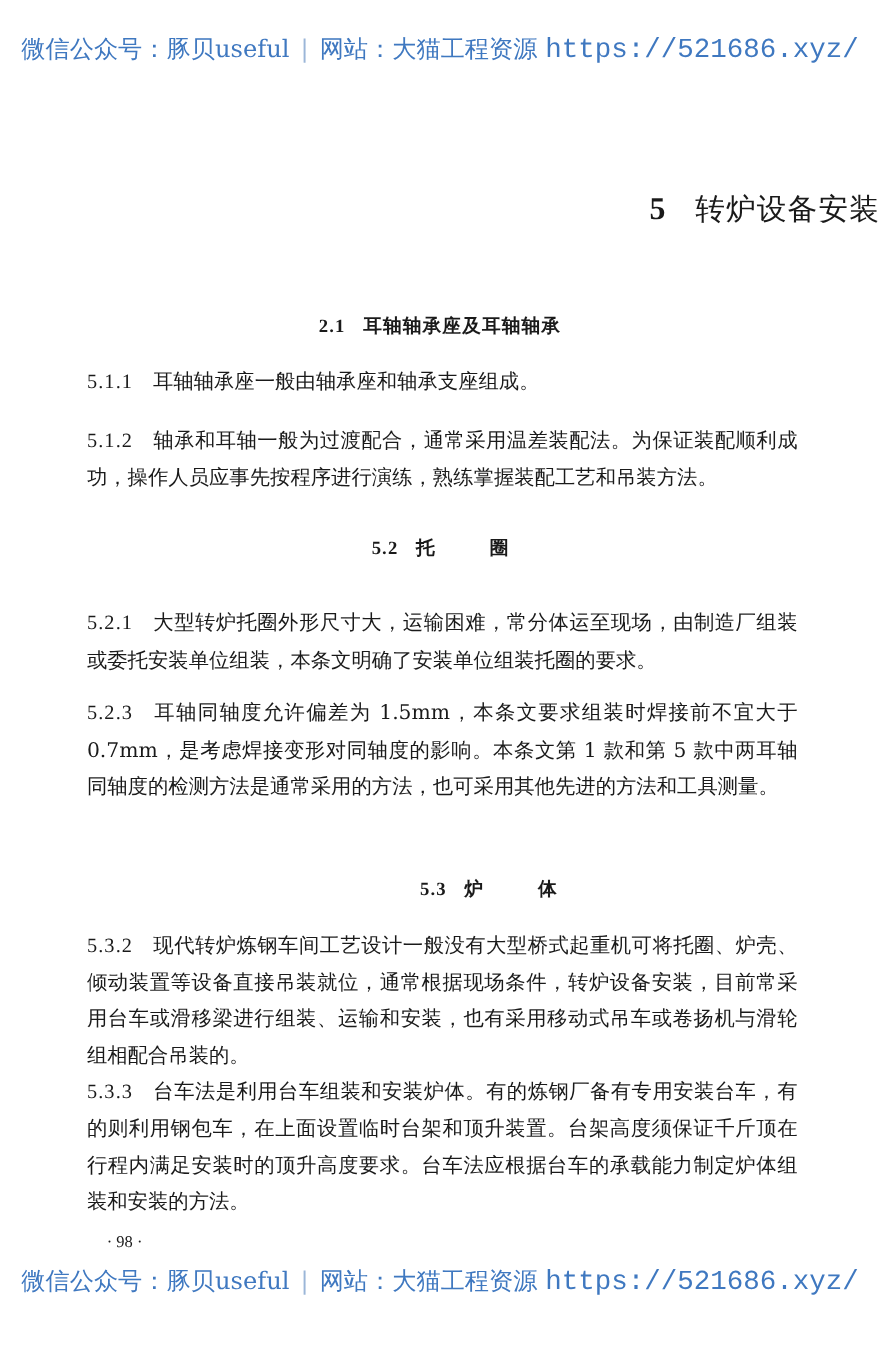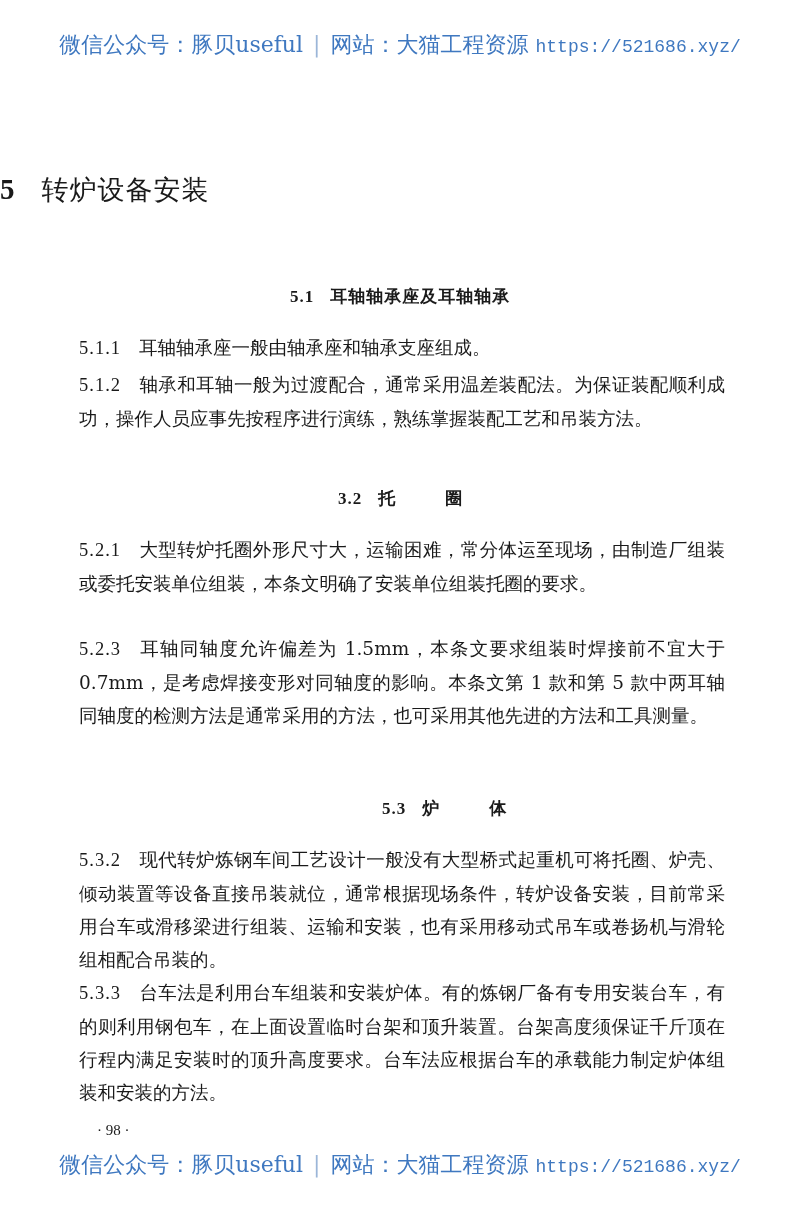--- a/index.html
+++ b/index.html
@@ -8,26 +8,26 @@
     font-family: "DejaVu Serif", "Liberation Serif", serif;
     color: #1a1a1a;
   }
   .watermark {
     position: absolute; left: 0; width: 800px; text-align: center;
     color: #3f78c0; font-size: 22px; letter-spacing: 0px;
     font-family: "DejaVu Serif", "Liberation Serif", serif;
     white-space: nowrap;
   }
   .watermark .sep { color: #9bb6d8; margin: 0 10px; }
-  .watermark .url { font-family: "Liberation Mono", "DejaVu Sans Mono", monospace; font-size: 18px; }
+  .watermark .url { font-family: "Liberation Mono", "DejaVu Sans Mono", monospace; font-size: 25px; }
   #wm-top { top: 30px; }
   #wm-bottom { top: 1150px; }
 
   .chapter-title {
-    position: absolute; top: 172px; left: 0; width: 800px; text-align: left;
+    position: absolute; top: 172px; left: 0; width: 800px; text-align: right;
     font-size: 27px; font-weight: normal; letter-spacing: 1px;
   }
   .chapter-title .num { font-weight: bold; margin-right: 26px; font-family: "Liberation Serif", serif; font-size: 29px; }
 
   .section-title {
     position: absolute; left: 0; width: 800px; text-align: center;
     font-size: 17px; font-weight: bold; letter-spacing: 1px;
   }
   .section-title .num { font-family: "Liberation Serif", serif; margin-right: 16px; }
   .section-title .spaced { letter-spacing: 50px; margin-right: -50px; font-family: Liberation Mono, monospace; }
@@ -49,36 +49,36 @@
 
 <div class="watermark" id="wm-top">
   <span>微信公众号：豚贝useful</span><span class="sep">|</span><span>网站：大猫工程资源</span> <span class="url">https://521686.xyz/</span>
 </div>
 
 <div class="chapter-title">
   <span class="num">5</span><span>转炉设备安装</span>
 </div>
 
 <div class="section-title" style="top:285px;">
-  <span class="num">5.1</span><span>耳轴轴承座及耳轴轴承</span>
+  <span class="num">2.1</span><span>耳轴轴承座及耳轴轴承</span>
 </div>
 
 <div class="clause" style="top:331px;">
   <span class="cnum">5.1.1</span><span>耳轴轴承座一般由轴承座和轴承支座组成。</span>
 </div>
 
-<div class="clause" style="top:368px;">
+<div class="clause" style="top:384px;">
   <span class="cnum">5.1.2</span><span>轴承和耳轴一般为过渡配合，通常采用温差装配法。为保证装配顺利成功，操作人员应事先按程序进行演练，熟练掌握装配工艺和吊装方法。</span>
 </div>
 
 <div class="section-title" style="top:487px;">
-  <span class="num">3.2</span><span class="spaced">托圈</span>
+  <span class="num">5.2</span><span class="spaced">托圈</span>
 </div>
 
-<div class="clause" style="top:533px;">
+<div class="clause" style="top:550px;">
   <span class="cnum">5.2.1</span><span>大型转炉托圈外形尺寸大，运输困难，常分体运至现场，由制造厂组装或委托安装单位组装，本条文明确了安装单位组装托圈的要求。</span>
 </div>
 
 <div class="clause" style="top:632px;">
   <span class="cnum">5.2.3</span><span>耳轴同轴度允许偏差为 1.5mm，本条文要求组装时焊接前不宜大于 0.7mm，是考虑焊接变形对同轴度的影响。本条文第 1 款和第 5 款中两耳轴同轴度的检测方法是通常采用的方法，也可采用其他先进的方法和工具测量。</span>
 </div>
 
 <div class="section-title" style="top:797px;margin-left:44px;">
   <span class="num">5.3</span><span class="spaced">炉体</span>
 </div>

